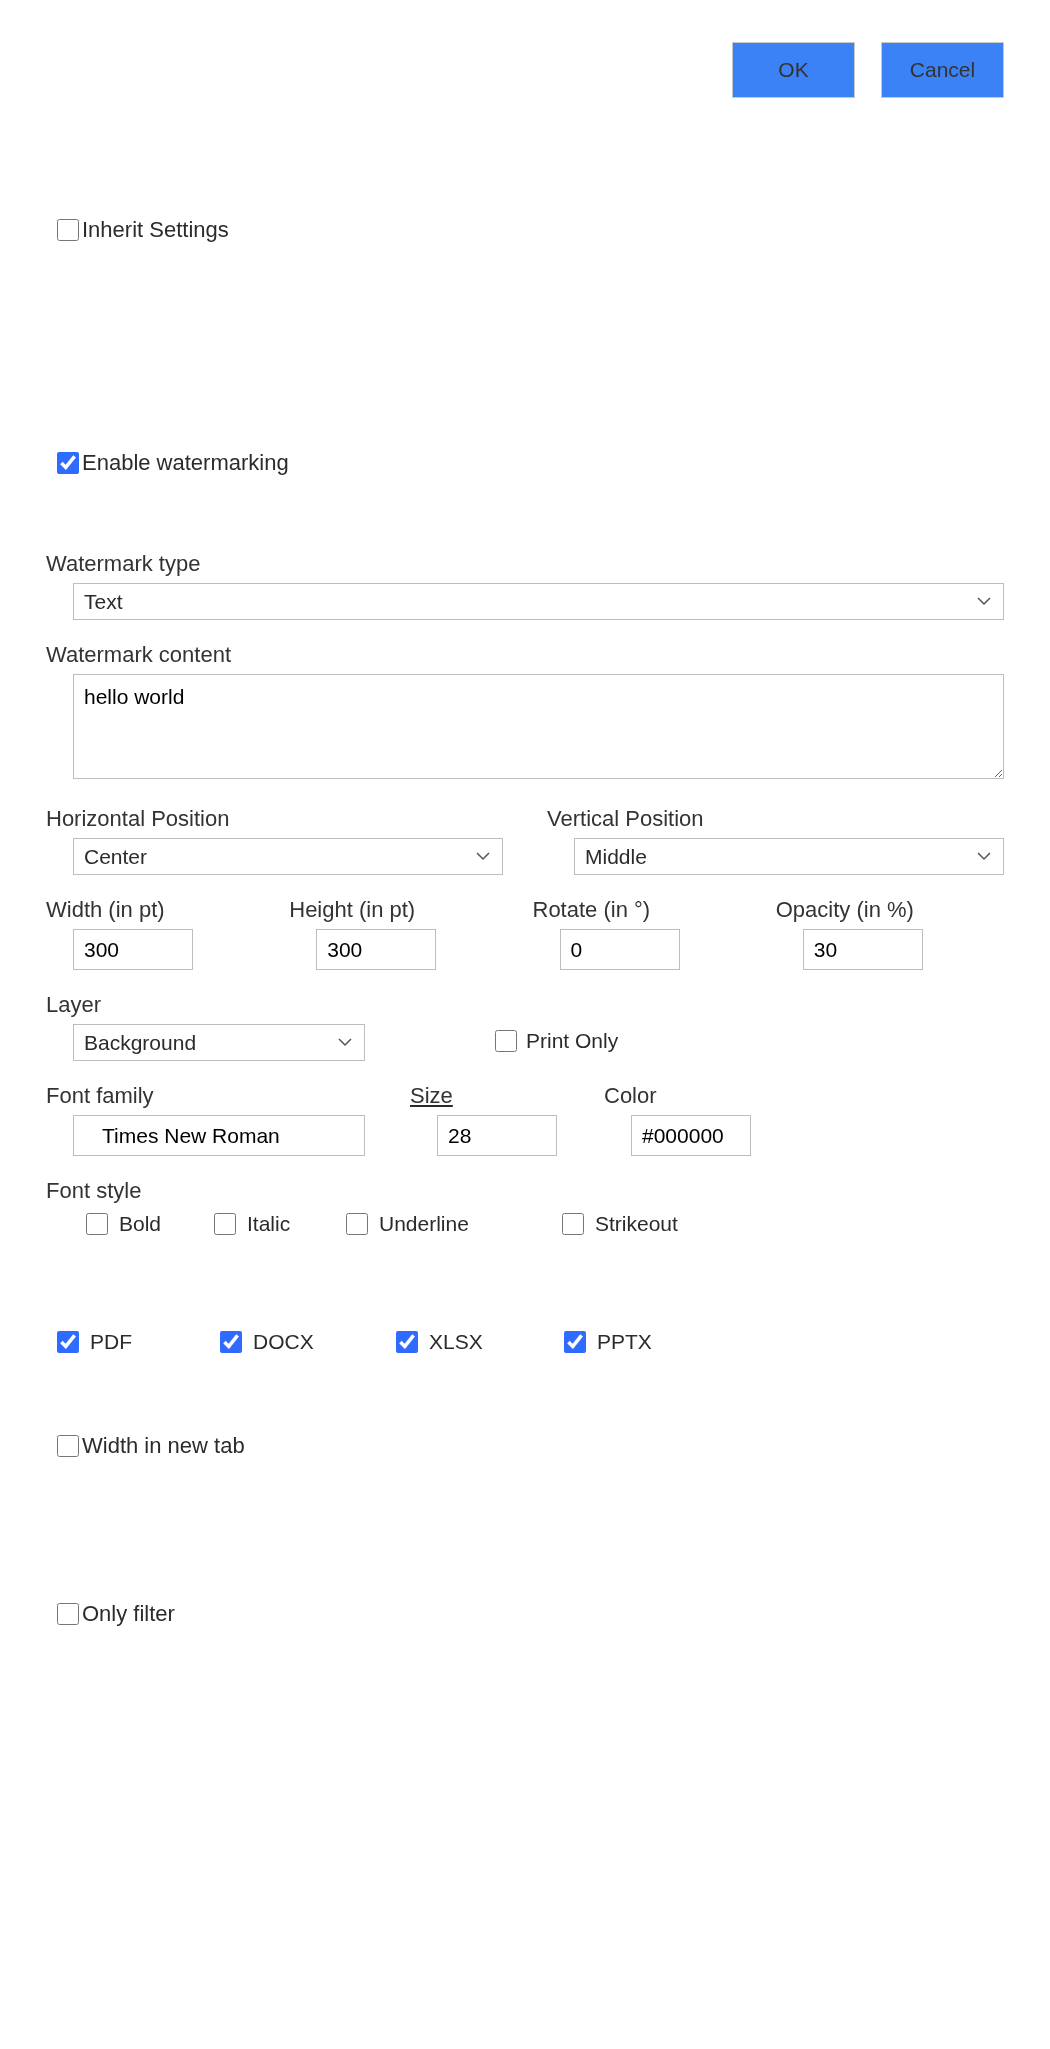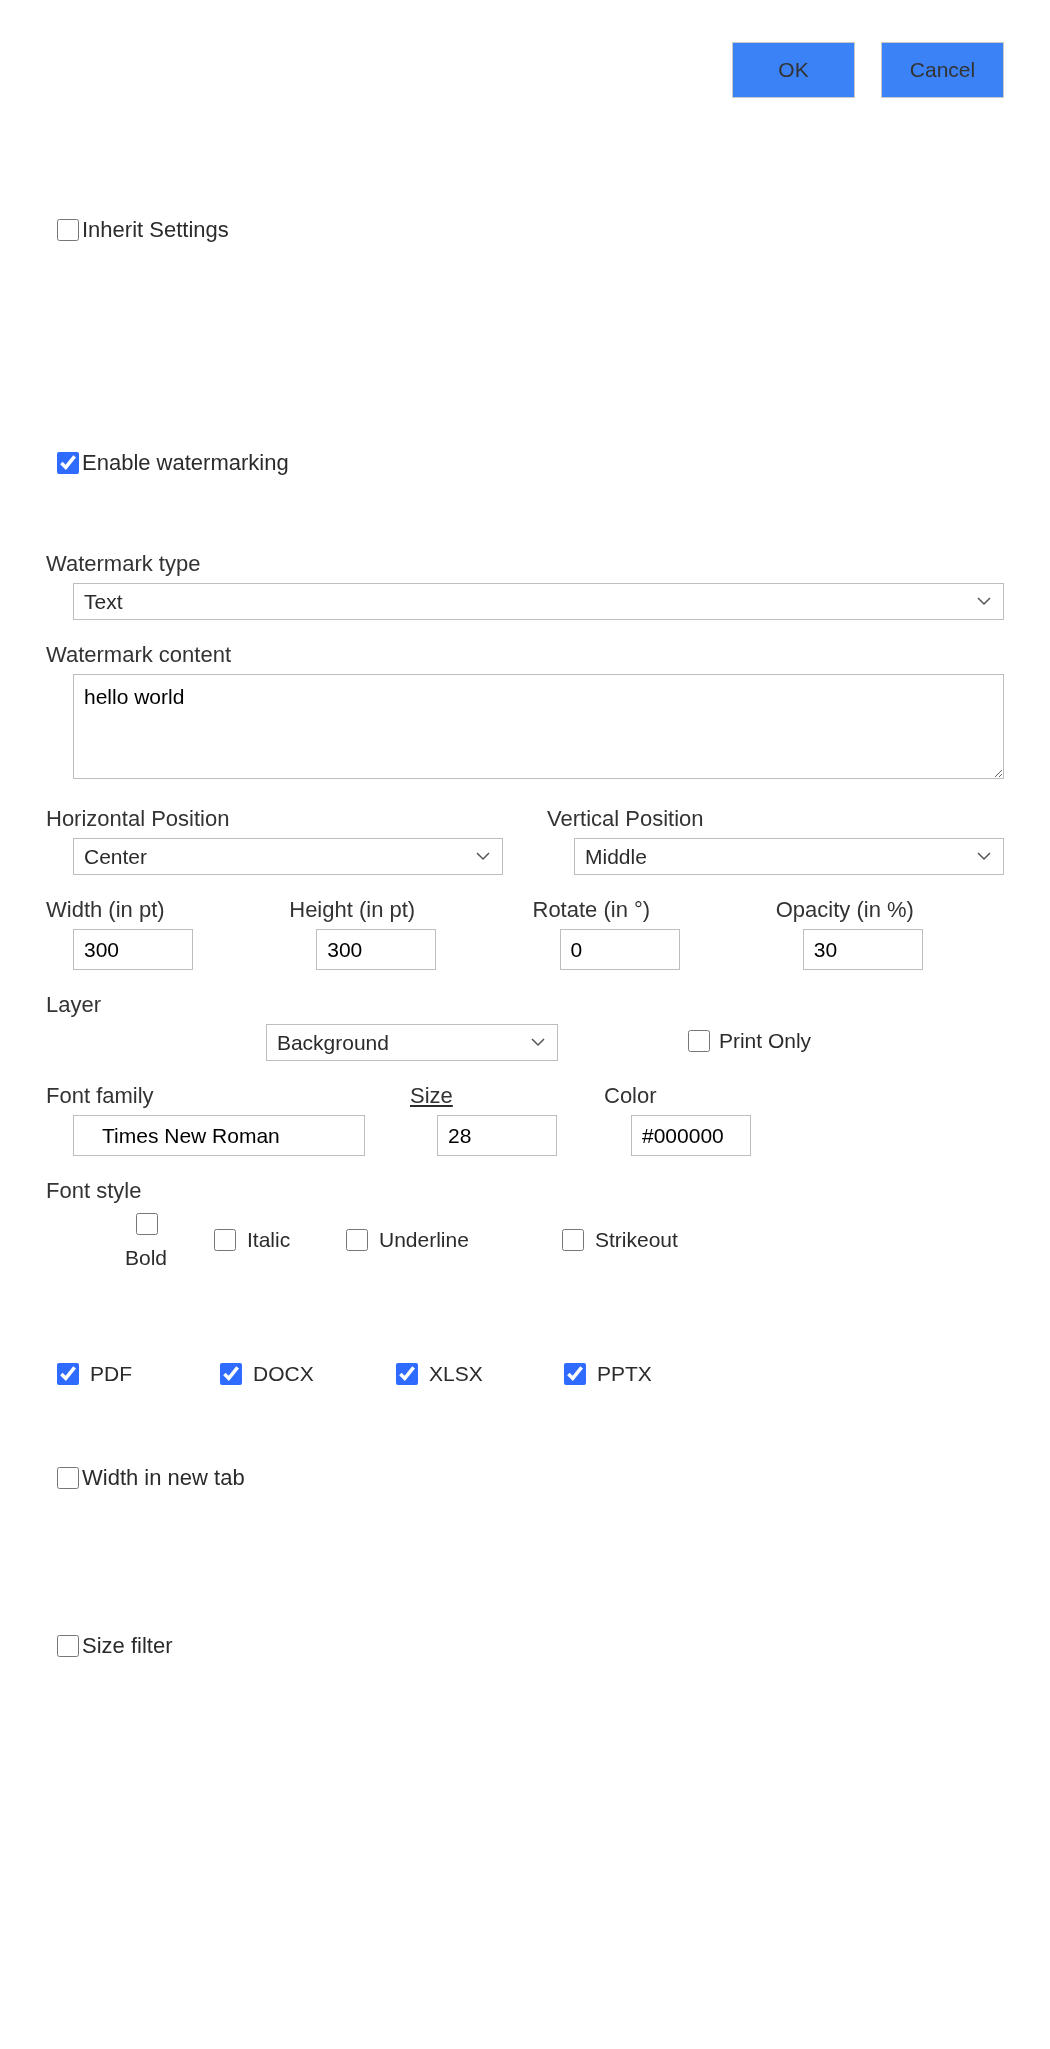--- a/index.html
+++ b/index.html
@@ -123,21 +123,20 @@
     display: flex;
     gap: 15px;
   }
   .four-col > div { flex: 1; min-width: 0; }
   .four-col input { width: 120px; }
 
   .row-layer {
     display: flex;
     align-items: flex-end;
     gap: 0;
-    justify-content: center;
   }
   .row-layer .layer-left { width: 336px; }
   .row-layer .printonly {
     margin-left: 82px;
     display: flex;
     align-items: center;
     gap: 6px;
     padding-bottom: 6px;
   }
   .row-layer .printonly input[type="checkbox"] {
@@ -158,21 +157,21 @@
     gap: 0;
     padding-left: 36px;
   }
   .style-row .cell { display: flex; align-items: center; gap: 8px; }
   .format-row .cell { display: flex; align-items: center; gap: 8px; }
   .style-row input[type="checkbox"], .format-row input[type="checkbox"] {
     width: 22px; height: 22px;
     accent-color: #2f6bff;
   }
 
-  .style-row .cell:nth-child(1){ width: 128px; flex-direction: column; }
+  .style-row .cell:nth-child(1){ width: 128px; }
   .style-row .cell:nth-child(2){ width: 132px; }
   .style-row .cell:nth-child(3){ width: 216px; }
   .style-row .cell:nth-child(4){ width: 160px; }
 
   .format-row .cell:nth-child(1){ width: 163px; }
   .format-row .cell:nth-child(2){ width: 176px; }
   .format-row .cell:nth-child(3){ width: 168px; }
   .format-row .cell:nth-child(4){ width: 160px; }
 
 </style>
@@ -363,16 +362,16 @@
 
   <div class="checkbox-row">
     <input type="checkbox" id="cb-newtab" style="">
     <label for="cb-newtab">Width in new tab</label>
   </div>
 
   <div style="height:130px;"></div>
 
   <div class="checkbox-row">
     <input type="checkbox" id="cb-filter" style="">
-    <label for="cb-filter">Size filter</label>
+    <label for="cb-filter">Only filter</label>
   </div>
 
 </div>
 
 </body></html>

